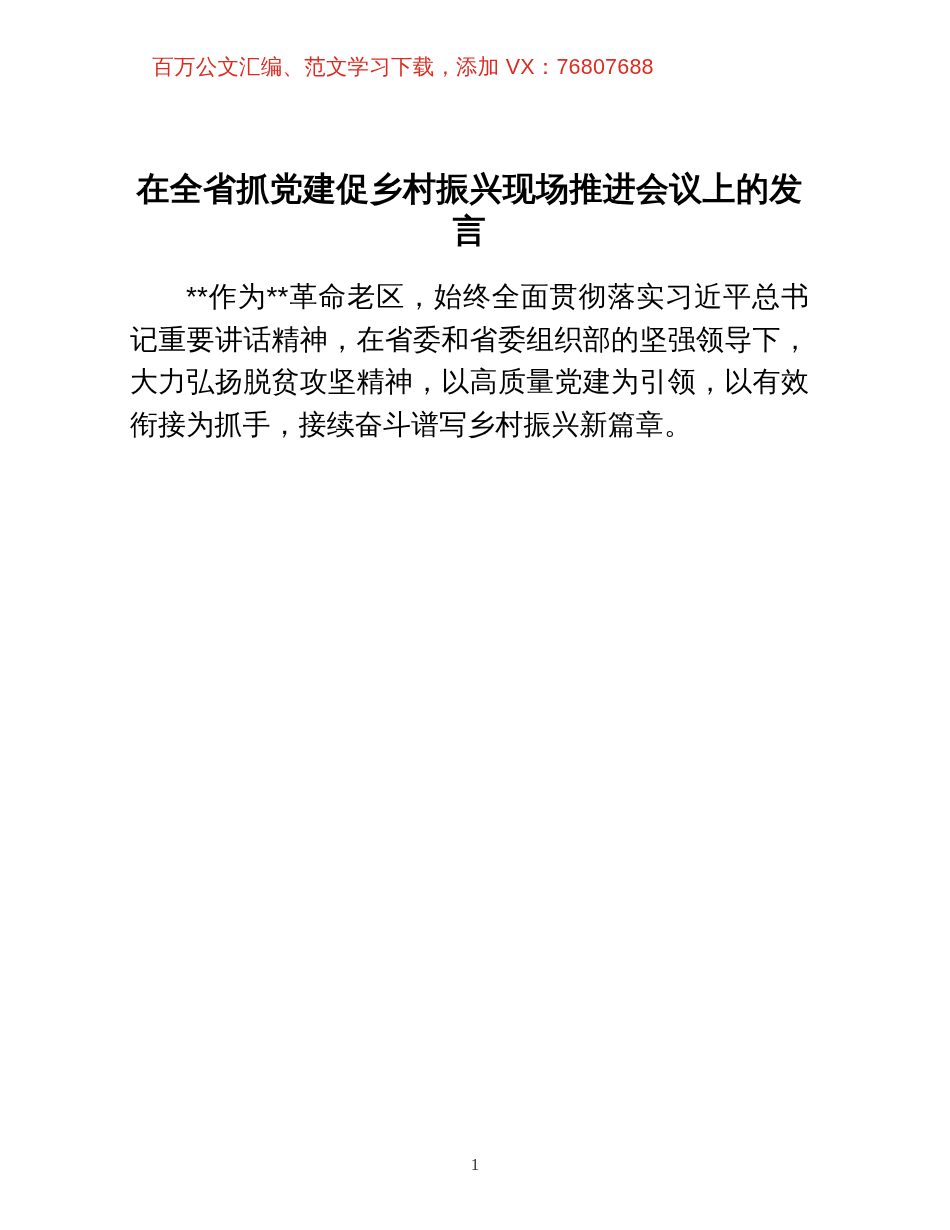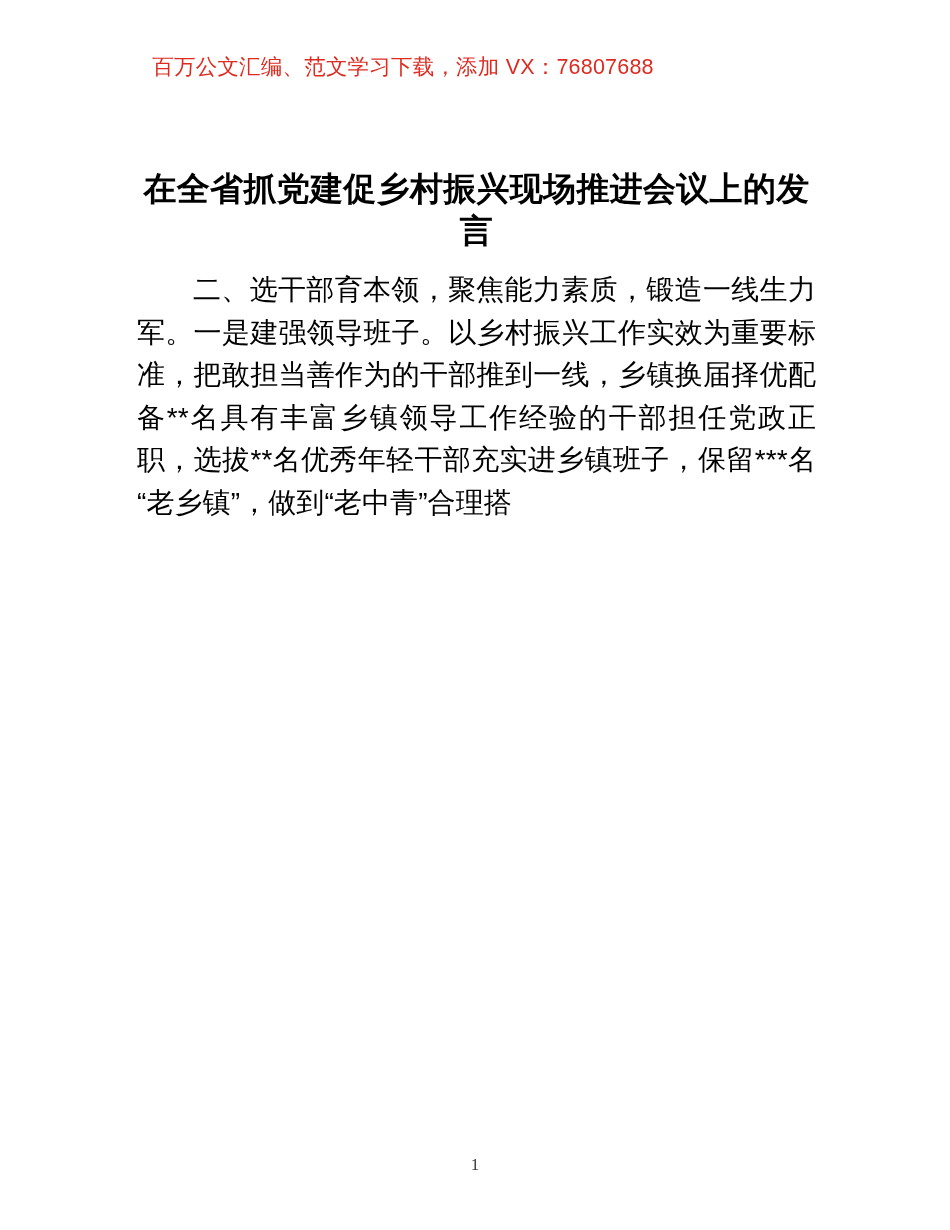--- a/index.html
+++ b/index.html
@@ -37,21 +37,21 @@
     line-height: 30px;
     letter-spacing: 0.2px;
     white-space: nowrap;
     font-family: "Liberation Sans", "DejaVu Sans", sans-serif;
     user-select: none;
   }
 
   
   .doc {
     position: absolute;
-    left: 137px;
+    left: 130px;
     top: 0;
     width: 679px;
   }
 
   .doc-title {
     margin: 0;
     padding: 0;
     font-size: 33px;
     line-height: 42px;
     font-weight: 700;
@@ -98,21 +98,21 @@
 <body>
 
 <div class="page">
 
   <div class="watermark">百万公文汇编、范文学习下载，添加 VX：76807688</div>
 
   <div class="doc">
 
     <h1 class="doc-title">在全省抓党建促乡村振兴现场推进会议上的发言</h1>
 
+    <p class="para p-first">**作为**革命老区，始终全面贯彻落实习近平总书记重要讲话精神，在省委和省委组织部的坚强领导下，大力弘扬脱贫攻坚精神，以高质量党建为引领，以有效衔接为抓手，接续奋斗谱写乡村振兴新篇章。</p>
 
 
-    <p class="para p-clipped">二、选干部育本领，聚焦能力素质，锻造一线生力军。一是建强领导班子。以乡村振兴工作实效为重要标准，把敢担当善作为的干部推到一线，乡镇换届择优配备**名具有丰富乡镇领导工作经验的干部担任党政正职，选拔**名优秀年轻干部充实进乡镇班子，保留***名“老乡镇”，做到“老中青”合理搭</p>
 
   </div>
 
   <div class="page-number">1</div>
 
 </div>
 
 </body></html>

